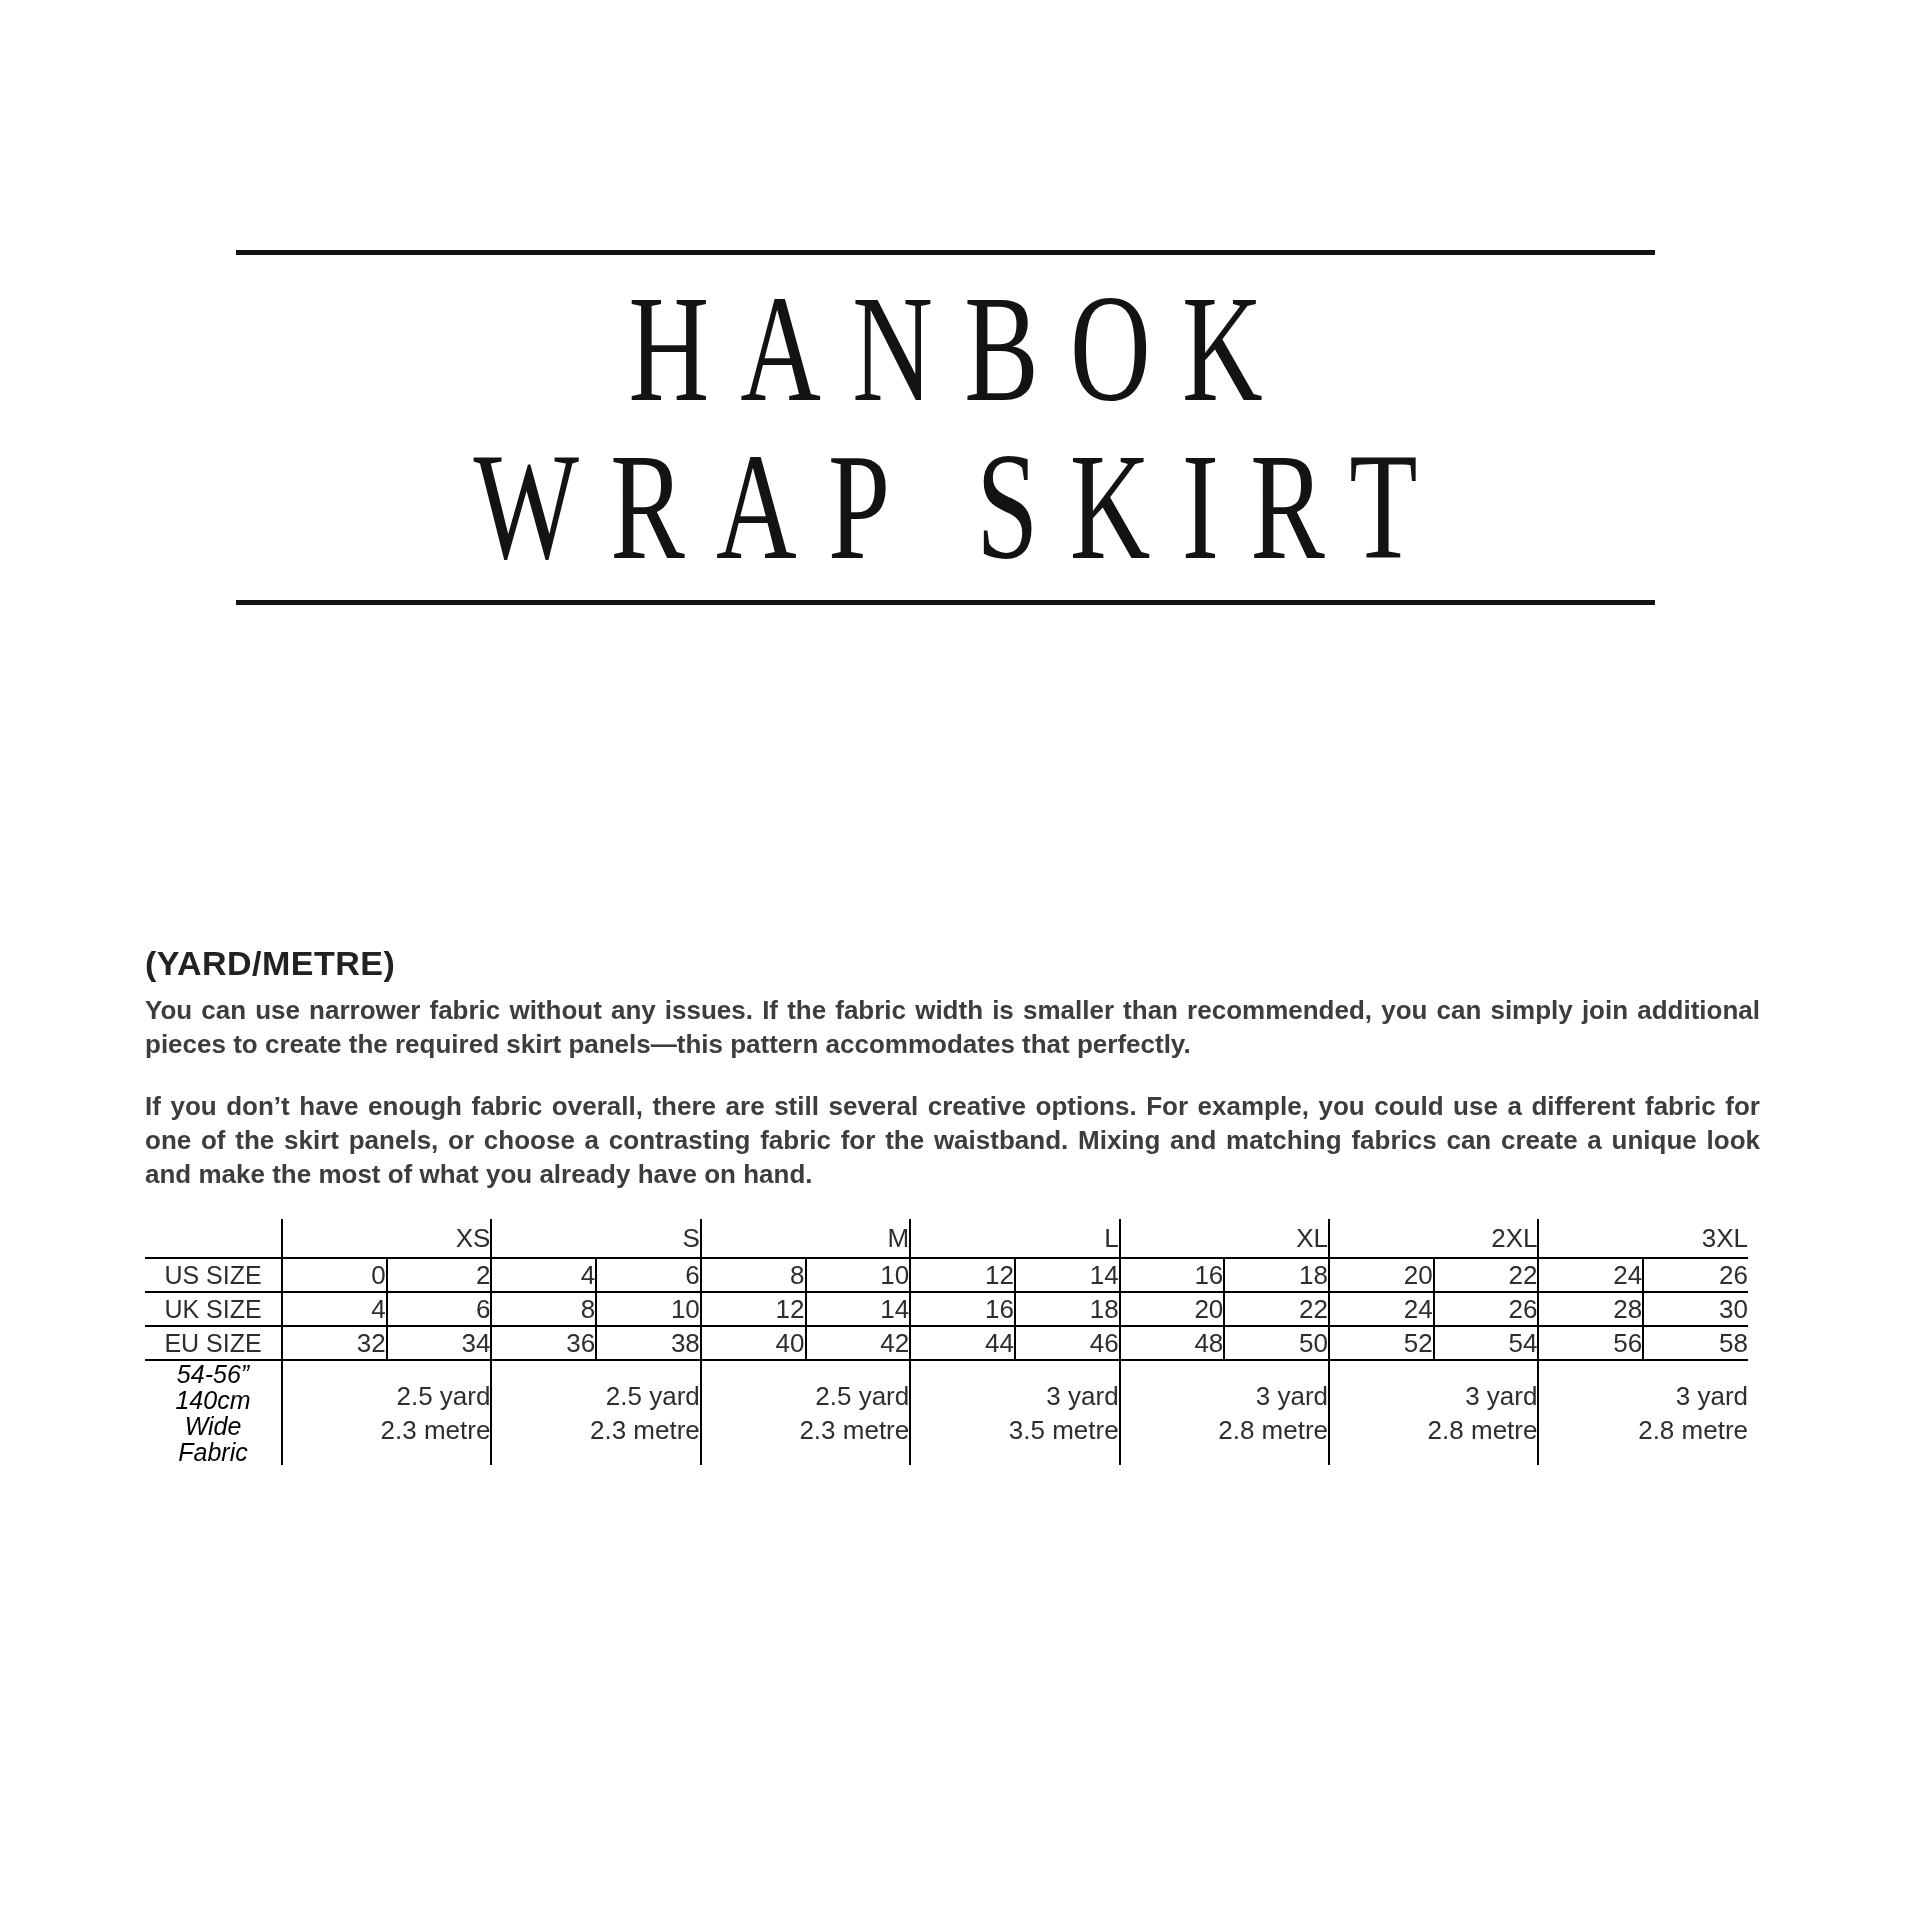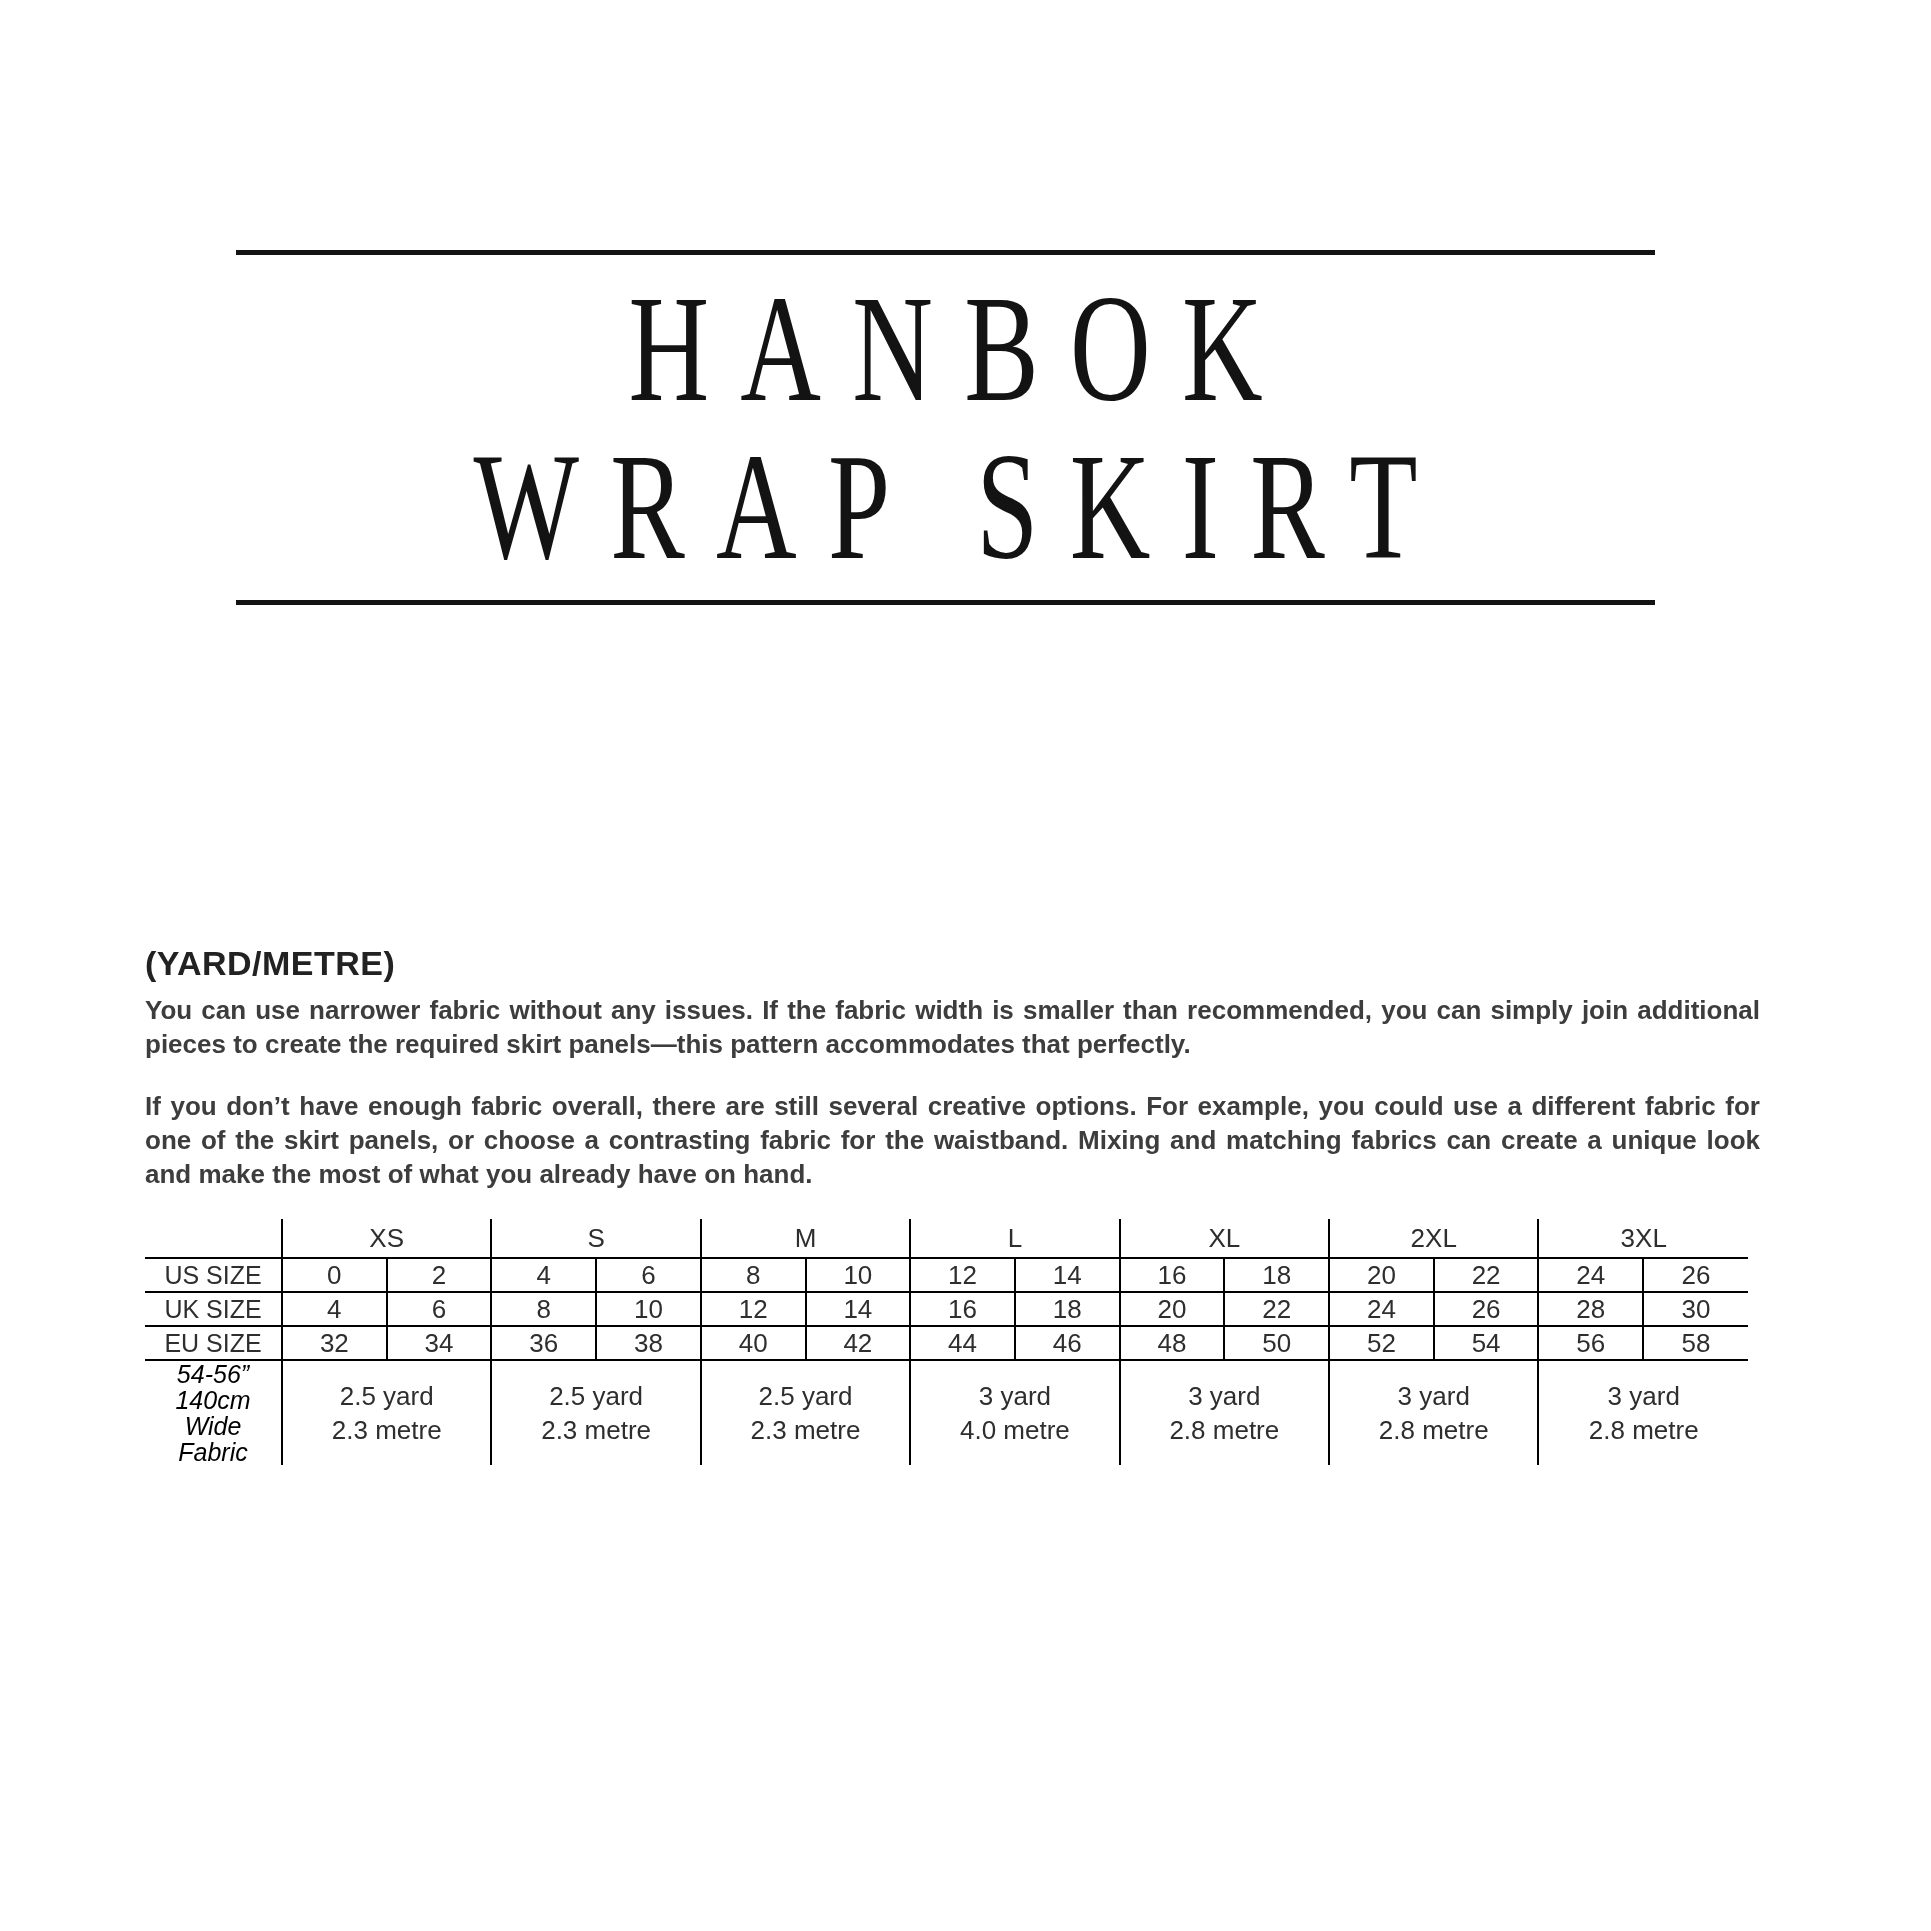--- a/index.html
+++ b/index.html
@@ -65,21 +65,21 @@
     padding:0;text-align:center;vertical-align:middle;
     font-size:26px;
   }
   .size-table tr.hdr{height:39px;}
   .size-table tr.szrow{height:34px;}
   .size-table tr.fabric{height:85px;}
   
   .size-table tr.hdr td,
   .size-table tr.szrow td{border-bottom:2.9px solid #000;}
   
-  .size-table td.vl{border-left:2.9px solid #000;}
+  .size-table td.vl{border-left:2.9px solid #000;text-align:right;}
   .size-table td.lbl{
     border-left:none;
     font-size:25px;
   }
   .size-table tr.fabric td{border-bottom:none;}
   .fabric-label{
     font-size:21px;line-height:26px;color:#000000;font-style:italic;
   }
   .fabric-val{
     font-size:25px;line-height:30px;color:#2e2e2e;
@@ -197,21 +197,21 @@
     <td class="vl fabric-val" colspan="2">
       <div>2.5 yard</div>
       <div>2.3 metre</div>
     </td>
     <td class="vl fabric-val" colspan="2">
       <div>2.5 yard</div>
       <div>2.3 metre</div>
     </td>
     <td class="vl fabric-val" colspan="2">
       <div>3 yard</div>
-      <div>4.0 metre</div>
+      <div>3.5 metre</div>
     </td>
     <td class="vl fabric-val" colspan="2">
       <div>3 yard</div>
       <div>2.8 metre</div>
     </td>
     <td class="vl fabric-val" colspan="2">
       <div>3 yard</div>
       <div>2.8 metre</div>
     </td>
     <td class="vl fabric-val" colspan="2">

